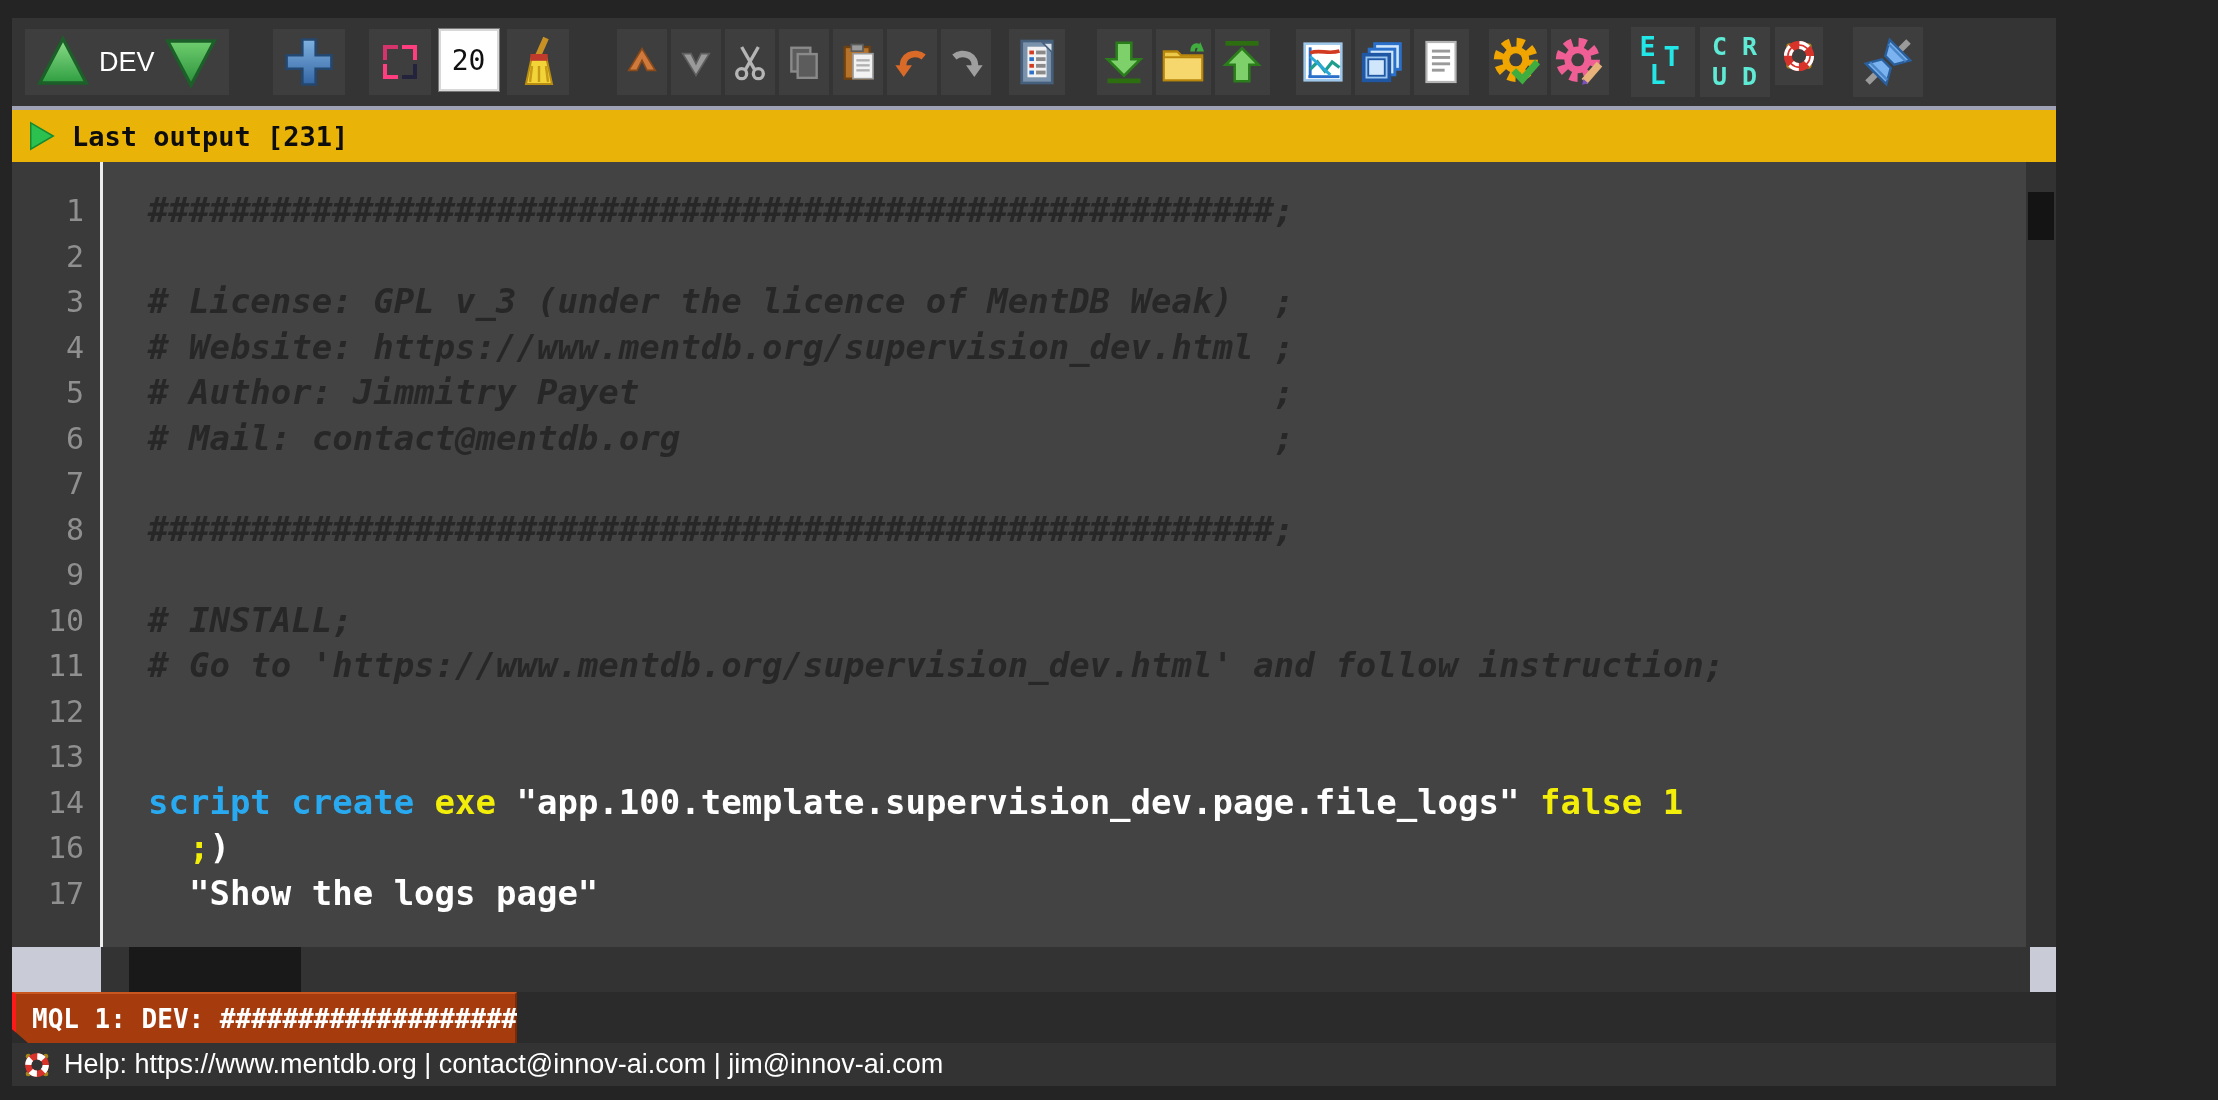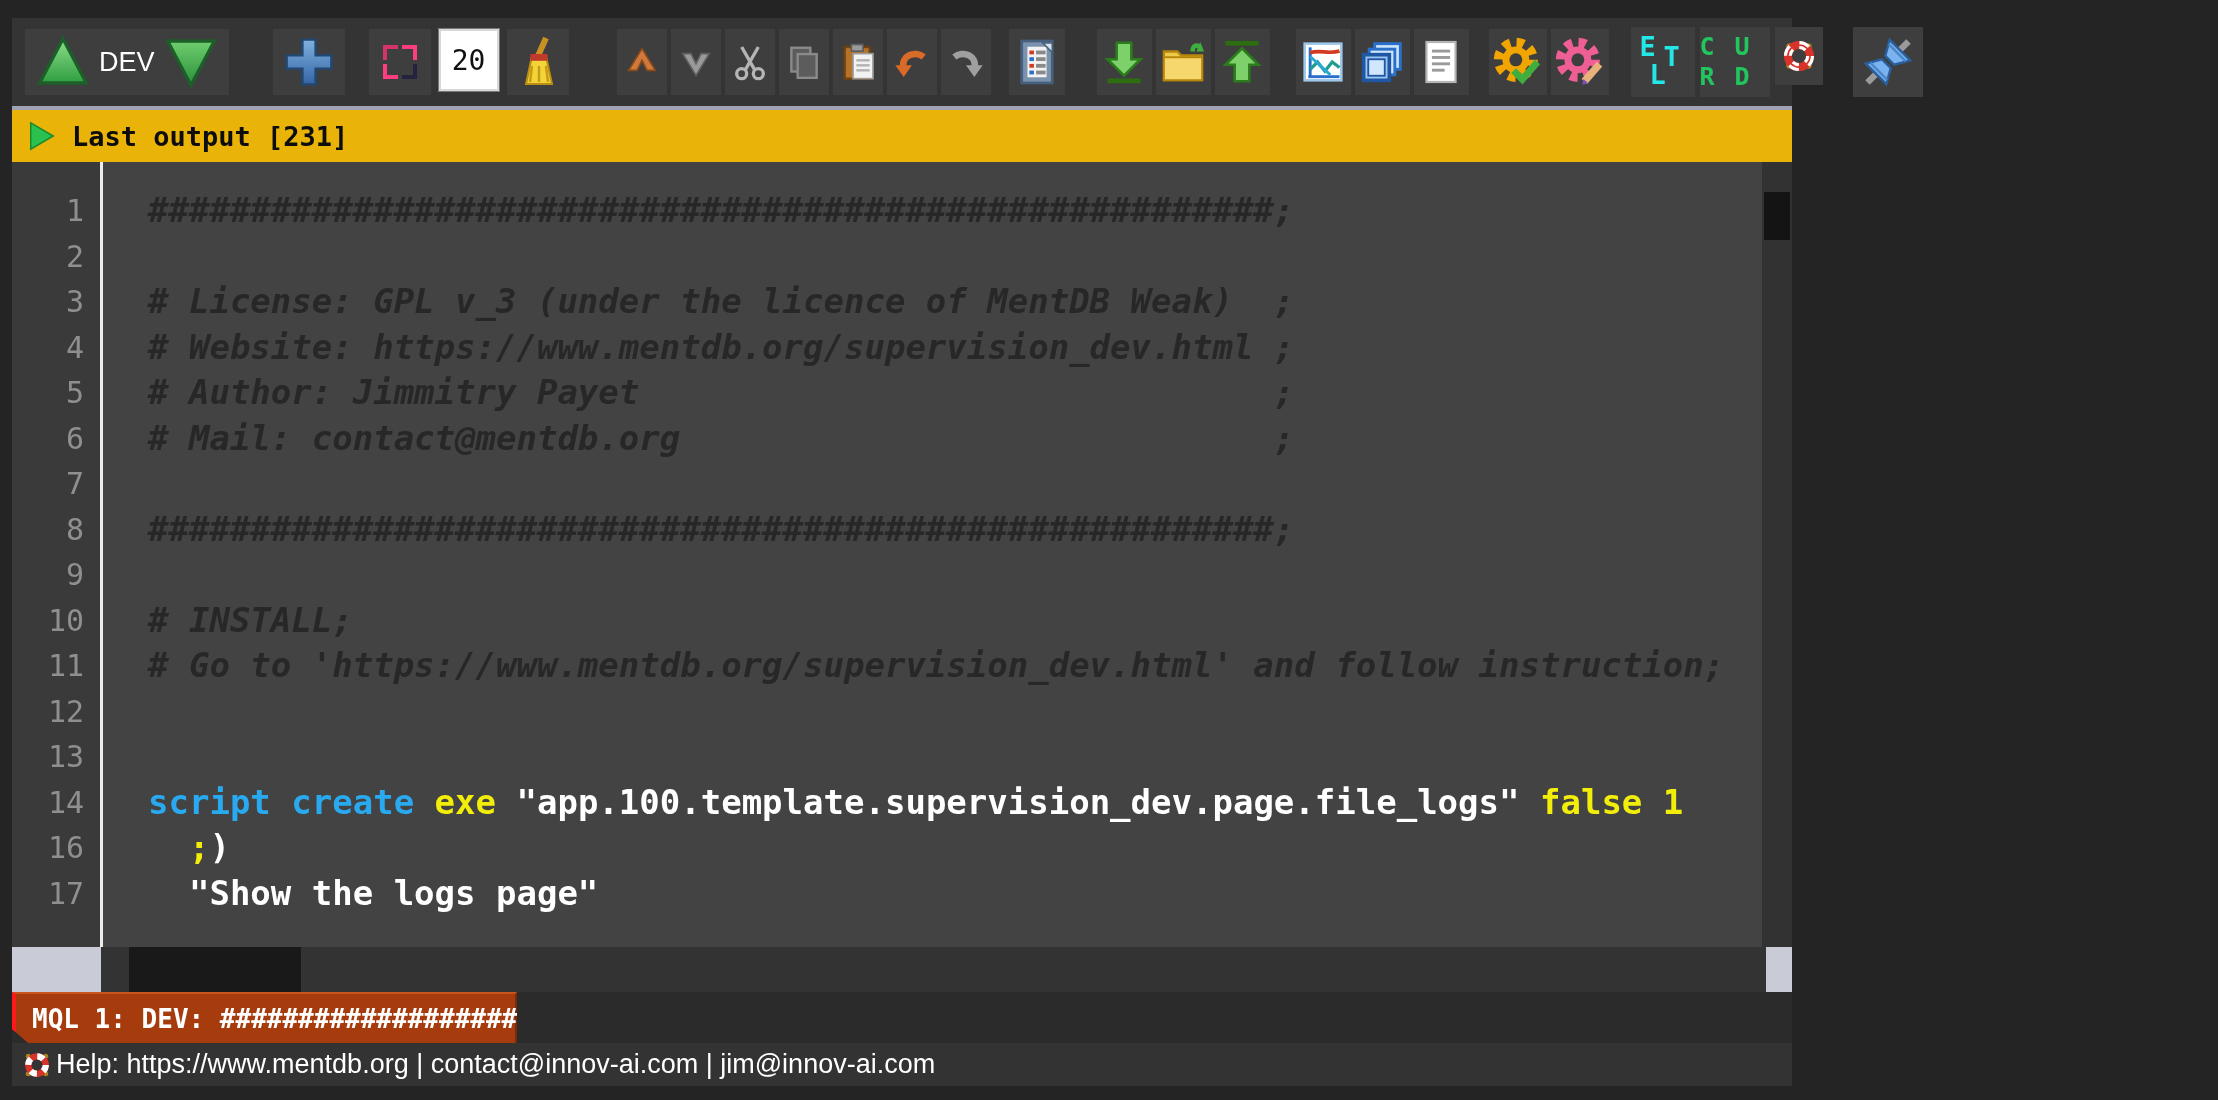--- a/index.html
+++ b/index.html
@@ -1,35 +1,35 @@
 <!DOCTYPE html>
 <html><head>
 <meta charset="utf-8">
 <style>
   html,body{margin:0;padding:0;background:#242424;width:2218px;height:1100px;overflow:hidden;
     font-family:"Liberation Sans",sans-serif;}
-  .window{position:absolute;left:12px;top:18px;width:1780px;height:1068px;background:#343434;
+  .window{position:absolute;left:12px;top:18px;width:2044px;height:1068px;background:#343434;
     display:flex;flex-direction:column;}
   
   .toolbar{height:88px;flex:none;background:#343434;display:flex;align-items:center;padding-left:13px;}
   .tile{background:#3e3e3e;height:66px;display:flex;align-items:center;justify-content:center;flex:none;}
   .cluster{display:flex;gap:4px;flex:none;}
   .dev-group{padding:0 10px;gap:8px;}
   .dev-label{color:#ffffff;font-size:27px;font-family:"Liberation Sans",sans-serif;}
   .fsbox{width:56px;height:58px;background:#ffffff;border:2px solid #d8d8d8;outline:1px solid #777;
     color:#111;font:28px "DejaVu Sans Mono",monospace;display:flex;align-items:center;justify-content:center;}
   .seltool{width:34px;height:34px;position:relative;}
   .seltool i{position:absolute;width:11px;height:11px;border:4px solid #ff3d7f;}
   .seltool i.tl{left:0;top:0;border-right:none;border-bottom:none;border-color:#d4346b;}
   .seltool i.tr{right:0;top:0;border-left:none;border-bottom:none;}
   .seltool i.bl{left:0;bottom:0;border-right:none;border-top:none;}
   .seltool i.br{right:0;bottom:0;border-left:none;border-top:none;border-color:#23233d;}
   .elt-tile{width:64px;height:70px;position:relative;color:#23e7e7;font:bold 27px "DejaVu Sans Mono",monospace;}
   .elt-tile b{position:absolute;font-weight:bold;}
-  .crud-tile{width:70px;height:70px;flex-direction:row;color:#22c55e;font:bold 25px "DejaVu Sans Mono",monospace;line-height:30px;}
+  .crud-tile{width:70px;height:70px;flex-direction:column;color:#5eead4;font:bold 25px "DejaVu Sans Mono",monospace;line-height:30px;}
   
   .divider{height:4px;background:#9fa3b5;flex:none;}
   .out-header{height:52px;flex:none;background:#eab308;display:flex;align-items:center;padding-left:16px;gap:16px;}
   .out-label{color:#0d0d0d;font:bold 27px "DejaVu Sans Mono",monospace;}
   
   .editor-zone{flex:1;display:flex;min-height:0;}
   .editor{flex:1;overflow:hidden;position:relative;
     background:linear-gradient(90deg,#3a3a3a 0,#3a3a3a 88px,#ededed 88px,#ededed 91px,#434343 91px);}
   .lines{padding-top:26px;}
   .line{display:flex;height:45.5px;}
@@ -49,21 +49,21 @@
   .hcorner-r{position:absolute;right:0;top:0;bottom:0;width:26px;background:#c9ccd6;}
   
   .tab-row{height:51px;flex:none;background:#2b2b2b;display:flex;align-items:stretch;}
   .tab{width:505px;flex:none;background:#a63c0e;border-top:2px solid #c9561f;border-right:2px solid #7a2a08;
     border-left:4px solid #ff1a1a;display:flex;align-items:center;padding:0 10px 0 16px;gap:12px;
     clip-path:polygon(0 0,100% 0,100% 100%,16px 100%,0 calc(100% - 14px));box-sizing:border-box;}
   .tab-label{color:#ffffff;font:bold 26px "DejaVu Sans Mono",monospace;white-space:pre;flex:1;}
   .addbtn{width:44px;height:40px;flex:none;border:2px solid #9a9a9a;border-radius:9px;background:#4a0d08;
     display:flex;align-items:center;justify-content:center;}
   
-  .status{height:43px;flex:none;background:#333333;display:flex;align-items:center;gap:4px;padding-left:10px;}
+  .status{height:43px;flex:none;background:#333333;display:flex;align-items:center;gap:12px;padding-left:10px;}
   .status-text{color:#ffffff;font-size:27px;}
   svg{display:block;}
 </style>
 </head>
 <body>
 
 <div class="window">
 
   <div class="toolbar">
 

